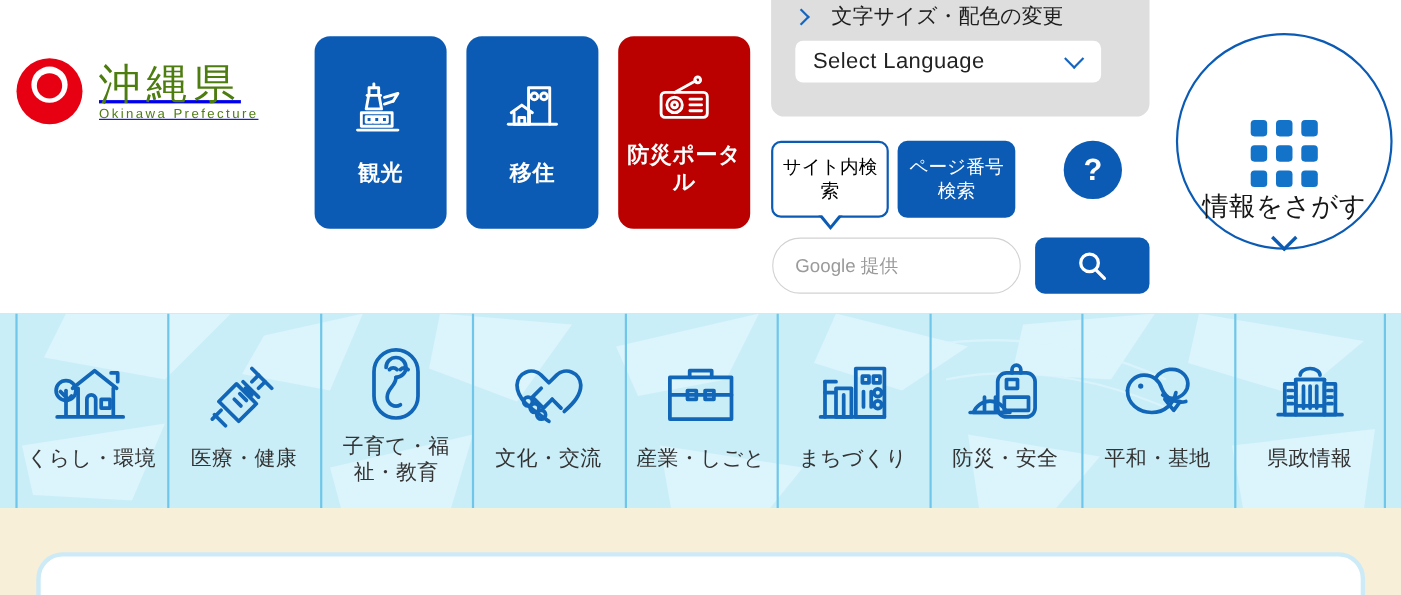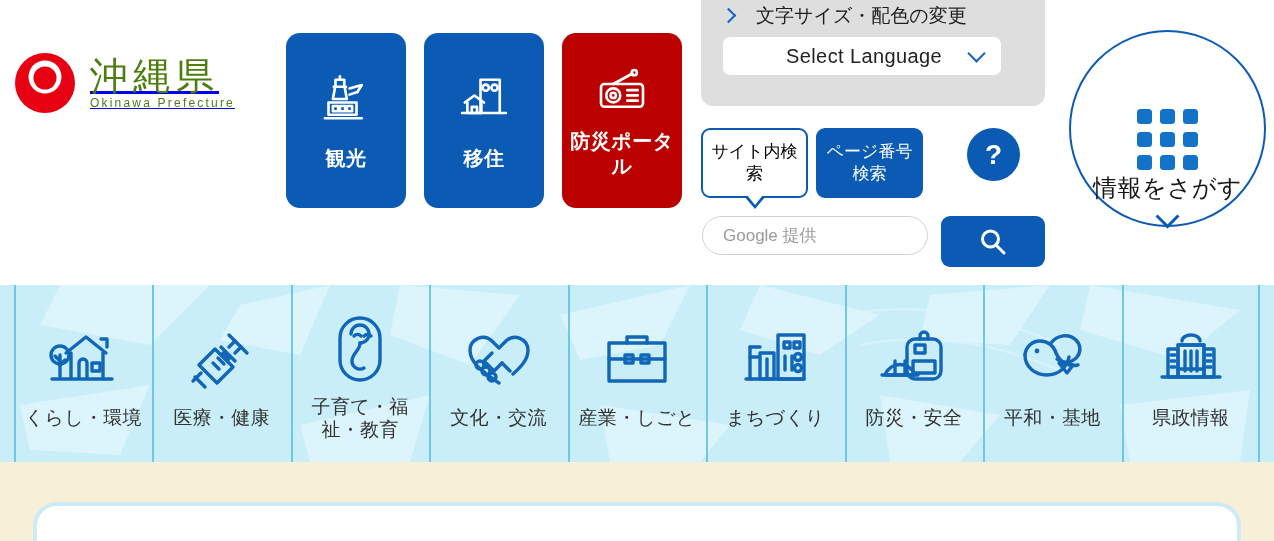--- a/index.html
+++ b/index.html
@@ -67,21 +67,21 @@
   }
   .chev-right {
     width: 9px; height: 9px; border-right: 2.6px solid #1565c0; border-bottom: 2.6px solid #1565c0;
     transform: rotate(-45deg); display: inline-block; margin-bottom: 1px;
   }
   .lang-select {
     margin-top: 12px; width: 278px; height: 38px; background: #fff; border-radius: 7px;
     display: flex; align-items: center; justify-content: space-between;
     padding: 0 14px 0 16px; box-sizing: border-box; cursor: pointer;
   }
-  .lang-select-label { font-size: 20px; color: #222; letter-spacing: 0.4px; margin-left: 47px; }
+  .lang-select-label { font-size: 20px; color: #222; letter-spacing: 0.4px; }
   .chev-down {
     width: 11px; height: 11px; border-right: 2.6px solid #1565c0; border-bottom: 2.6px solid #1565c0;
     transform: rotate(45deg); display: inline-block; margin-top: -5px; margin-right: 4px;
   }
 
   
   .search-tabs { position: absolute; left: 701px; top: 128px; display: flex; gap: 8px; }
   .stab {
     width: 107px; height: 70px; border-radius: 9px; cursor: pointer;
     display: flex; align-items: center; justify-content: center; text-align: center;
@@ -104,21 +104,21 @@
   
   .help-btn {
     position: absolute; left: 967px; top: 128px; width: 53px; height: 53px; border-radius: 50%;
     background: #0b5bb5; color: #fff; border: 0; cursor: pointer;
     font-size: 28px; font-weight: 700; line-height: 53px; text-align: center; padding: 0;
     font-family: "Liberation Sans", sans-serif;
   }
 
   
   .search-input {
-    position: absolute; left: 702px; top: 216px; width: 226px; height: 39px;
+    position: absolute; left: 702px; top: 216px; width: 226px; height: 51px;
     border: 1px solid #d2d2d2; border-radius: 26px; background: #fff;
     box-sizing: border-box; padding: 0 20px; font-size: 17px; color: #333;
     outline: none; font-family: "Liberation Sans", sans-serif;
   }
   .search-input::placeholder { color: #9a9a9a; }
   .search-go {
     position: absolute; left: 941px; top: 216px; width: 104px; height: 51px;
     background: #0b5bb5; border: 0; border-radius: 9px; cursor: pointer;
     display: flex; align-items: center; justify-content: center;
   }

